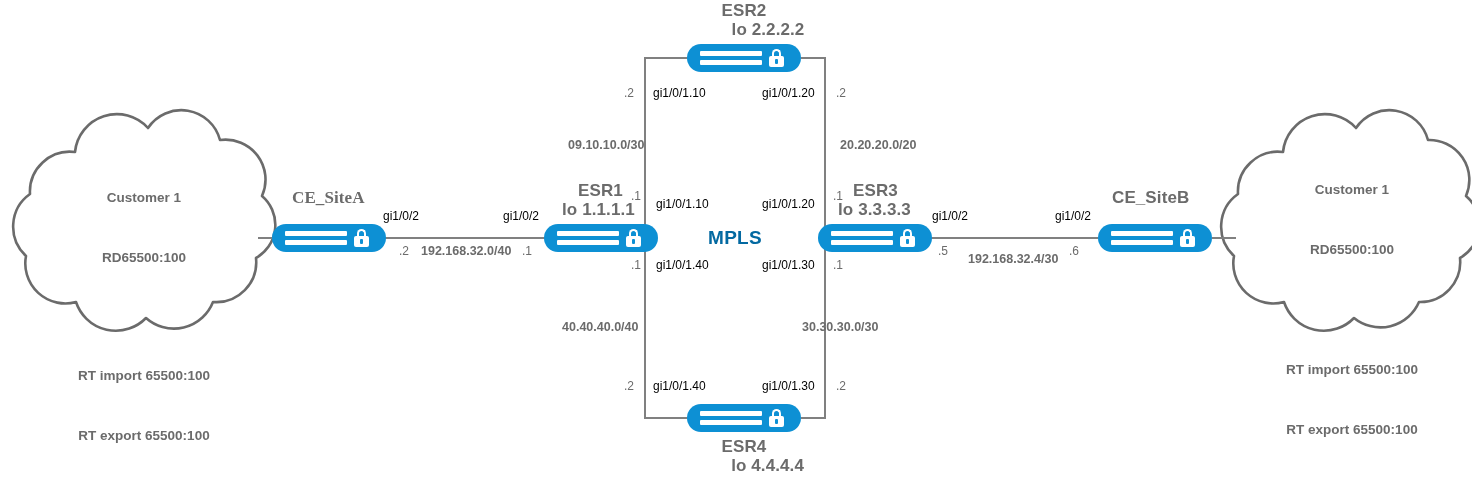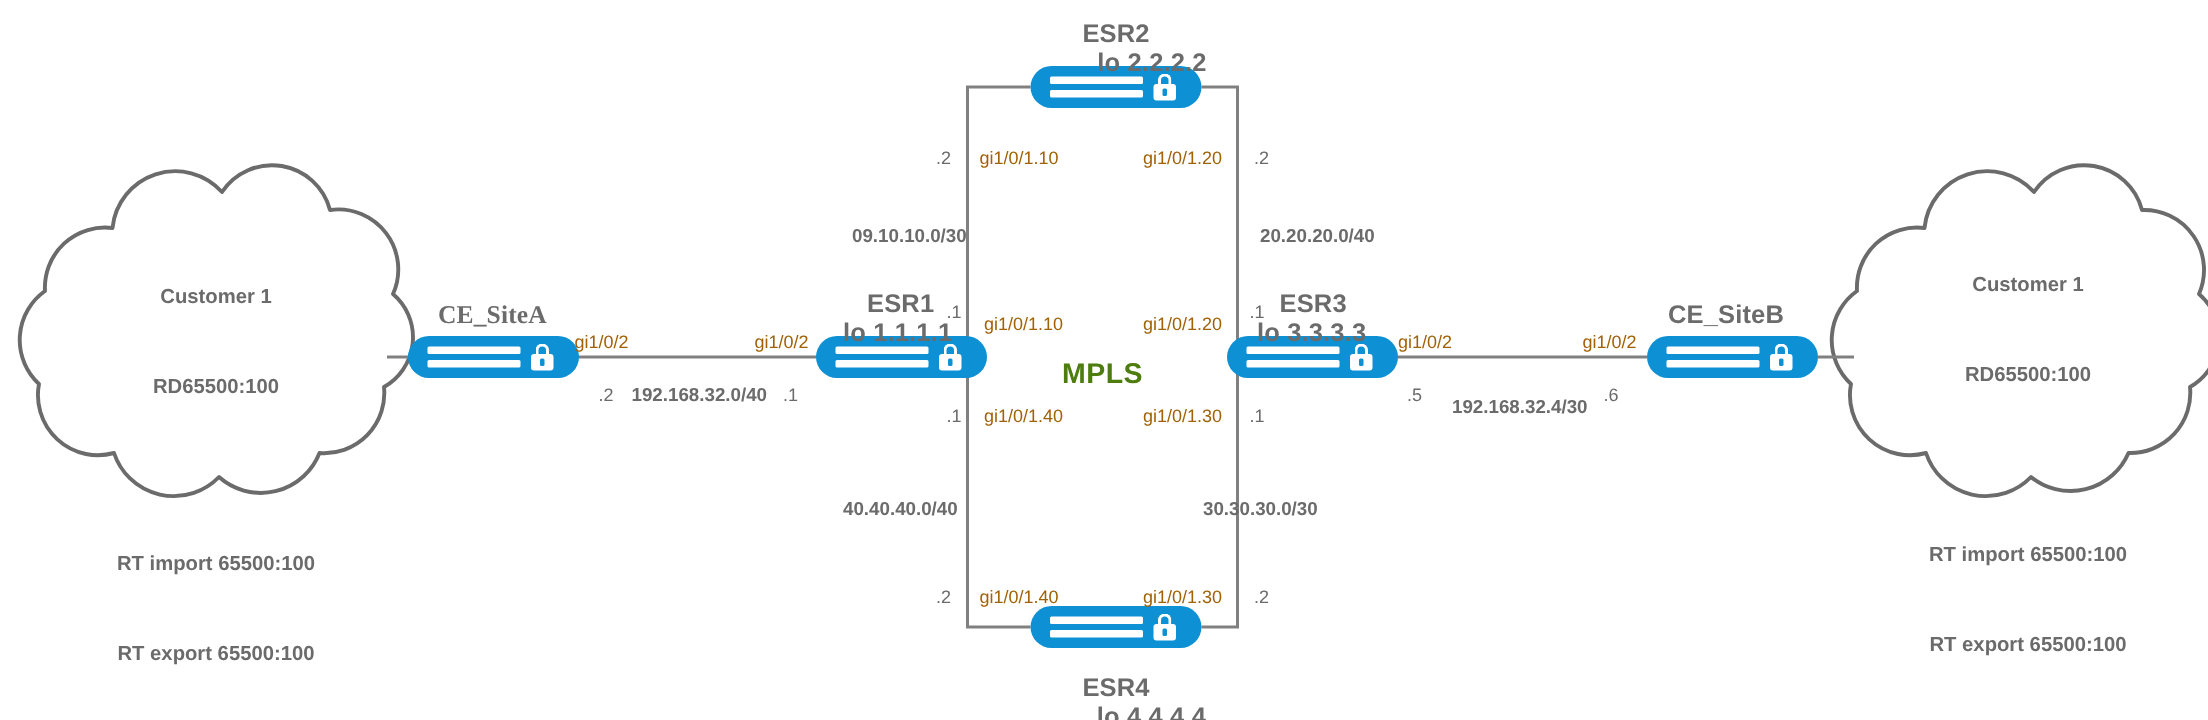--- a/index.html
+++ b/index.html
@@ -77,46 +77,45 @@
     height: 5px;
     background: #0d90d4;
     border-radius: 1px;
   }
 
   
   .lbl {
     position: absolute;
     color: #6b6b6b;
     white-space: nowrap;
-    margin-top: 12px;
   }
   .node-name {
     font-size: 17px;
     font-weight: bold;
     color: #6b6b6b;
     letter-spacing: 0.1px;
   }
   .net-lbl {
     font-size: 12.5px;
     font-weight: bold;
     color: #6b6b6b;
   }
   .iface-lbl {
     font-size: 12px;
-    color: #a16207;
+    color: #000000;
     text-align: right;
   }
   .tick-lbl {
     font-size: 12px;
     color: #6b6b6b;
   }
   .mpls-lbl {
     font-size: 19px;
     font-weight: bold;
-    color: #4d7c0f;
+    color: #0369a1;
     letter-spacing: 0.3px;
   }
   .cloud-text {
     position: absolute;
     text-align: center;
     color: #6b6b6b;
     font-size: 13.5px;
     font-weight: bold;
     line-height: 20px;
     white-space: pre;
@@ -270,21 +269,21 @@
   <div class="lbl node-name ctr" style="left:684px; top:456px; width:120px;text-align:right;">lo 4.4.4.4</div>
 
   <div class="lbl mpls-lbl ctr" style="left:675px; top:227px; width:120px;">MPLS</div>
 
   <div class="lbl net-lbl" style="left:421px; top:244px;">192.168.32.0/40</div>
 
   <div class="lbl net-lbl" style="left:968px; top:252px;">192.168.32.4/30</div>
 
   <div class="lbl net-lbl" style="left:568px; top:138px;">09.10.10.0/30</div>
 
-  <div class="lbl net-lbl" style="left:840px; top:138px;">20.20.20.0/40</div>
+  <div class="lbl net-lbl" style="left:840px; top:138px;">20.20.20.0/20</div>
 
   <div class="lbl net-lbl" style="left:562px; top:320px;">40.40.40.0/40</div>
 
   <div class="lbl net-lbl" style="left:802px; top:320px;">30.30.30.0/30</div>
 
   <div class="lbl iface-lbl" style="left:383px; top:209px;">gi1/0/2</div>
   <div class="lbl iface-lbl" style="left:503px; top:209px;">gi1/0/2</div>
   <div class="lbl iface-lbl" style="left:932px; top:209px;">gi1/0/2</div>
   <div class="lbl iface-lbl" style="left:1055px; top:209px;">gi1/0/2</div>
 

